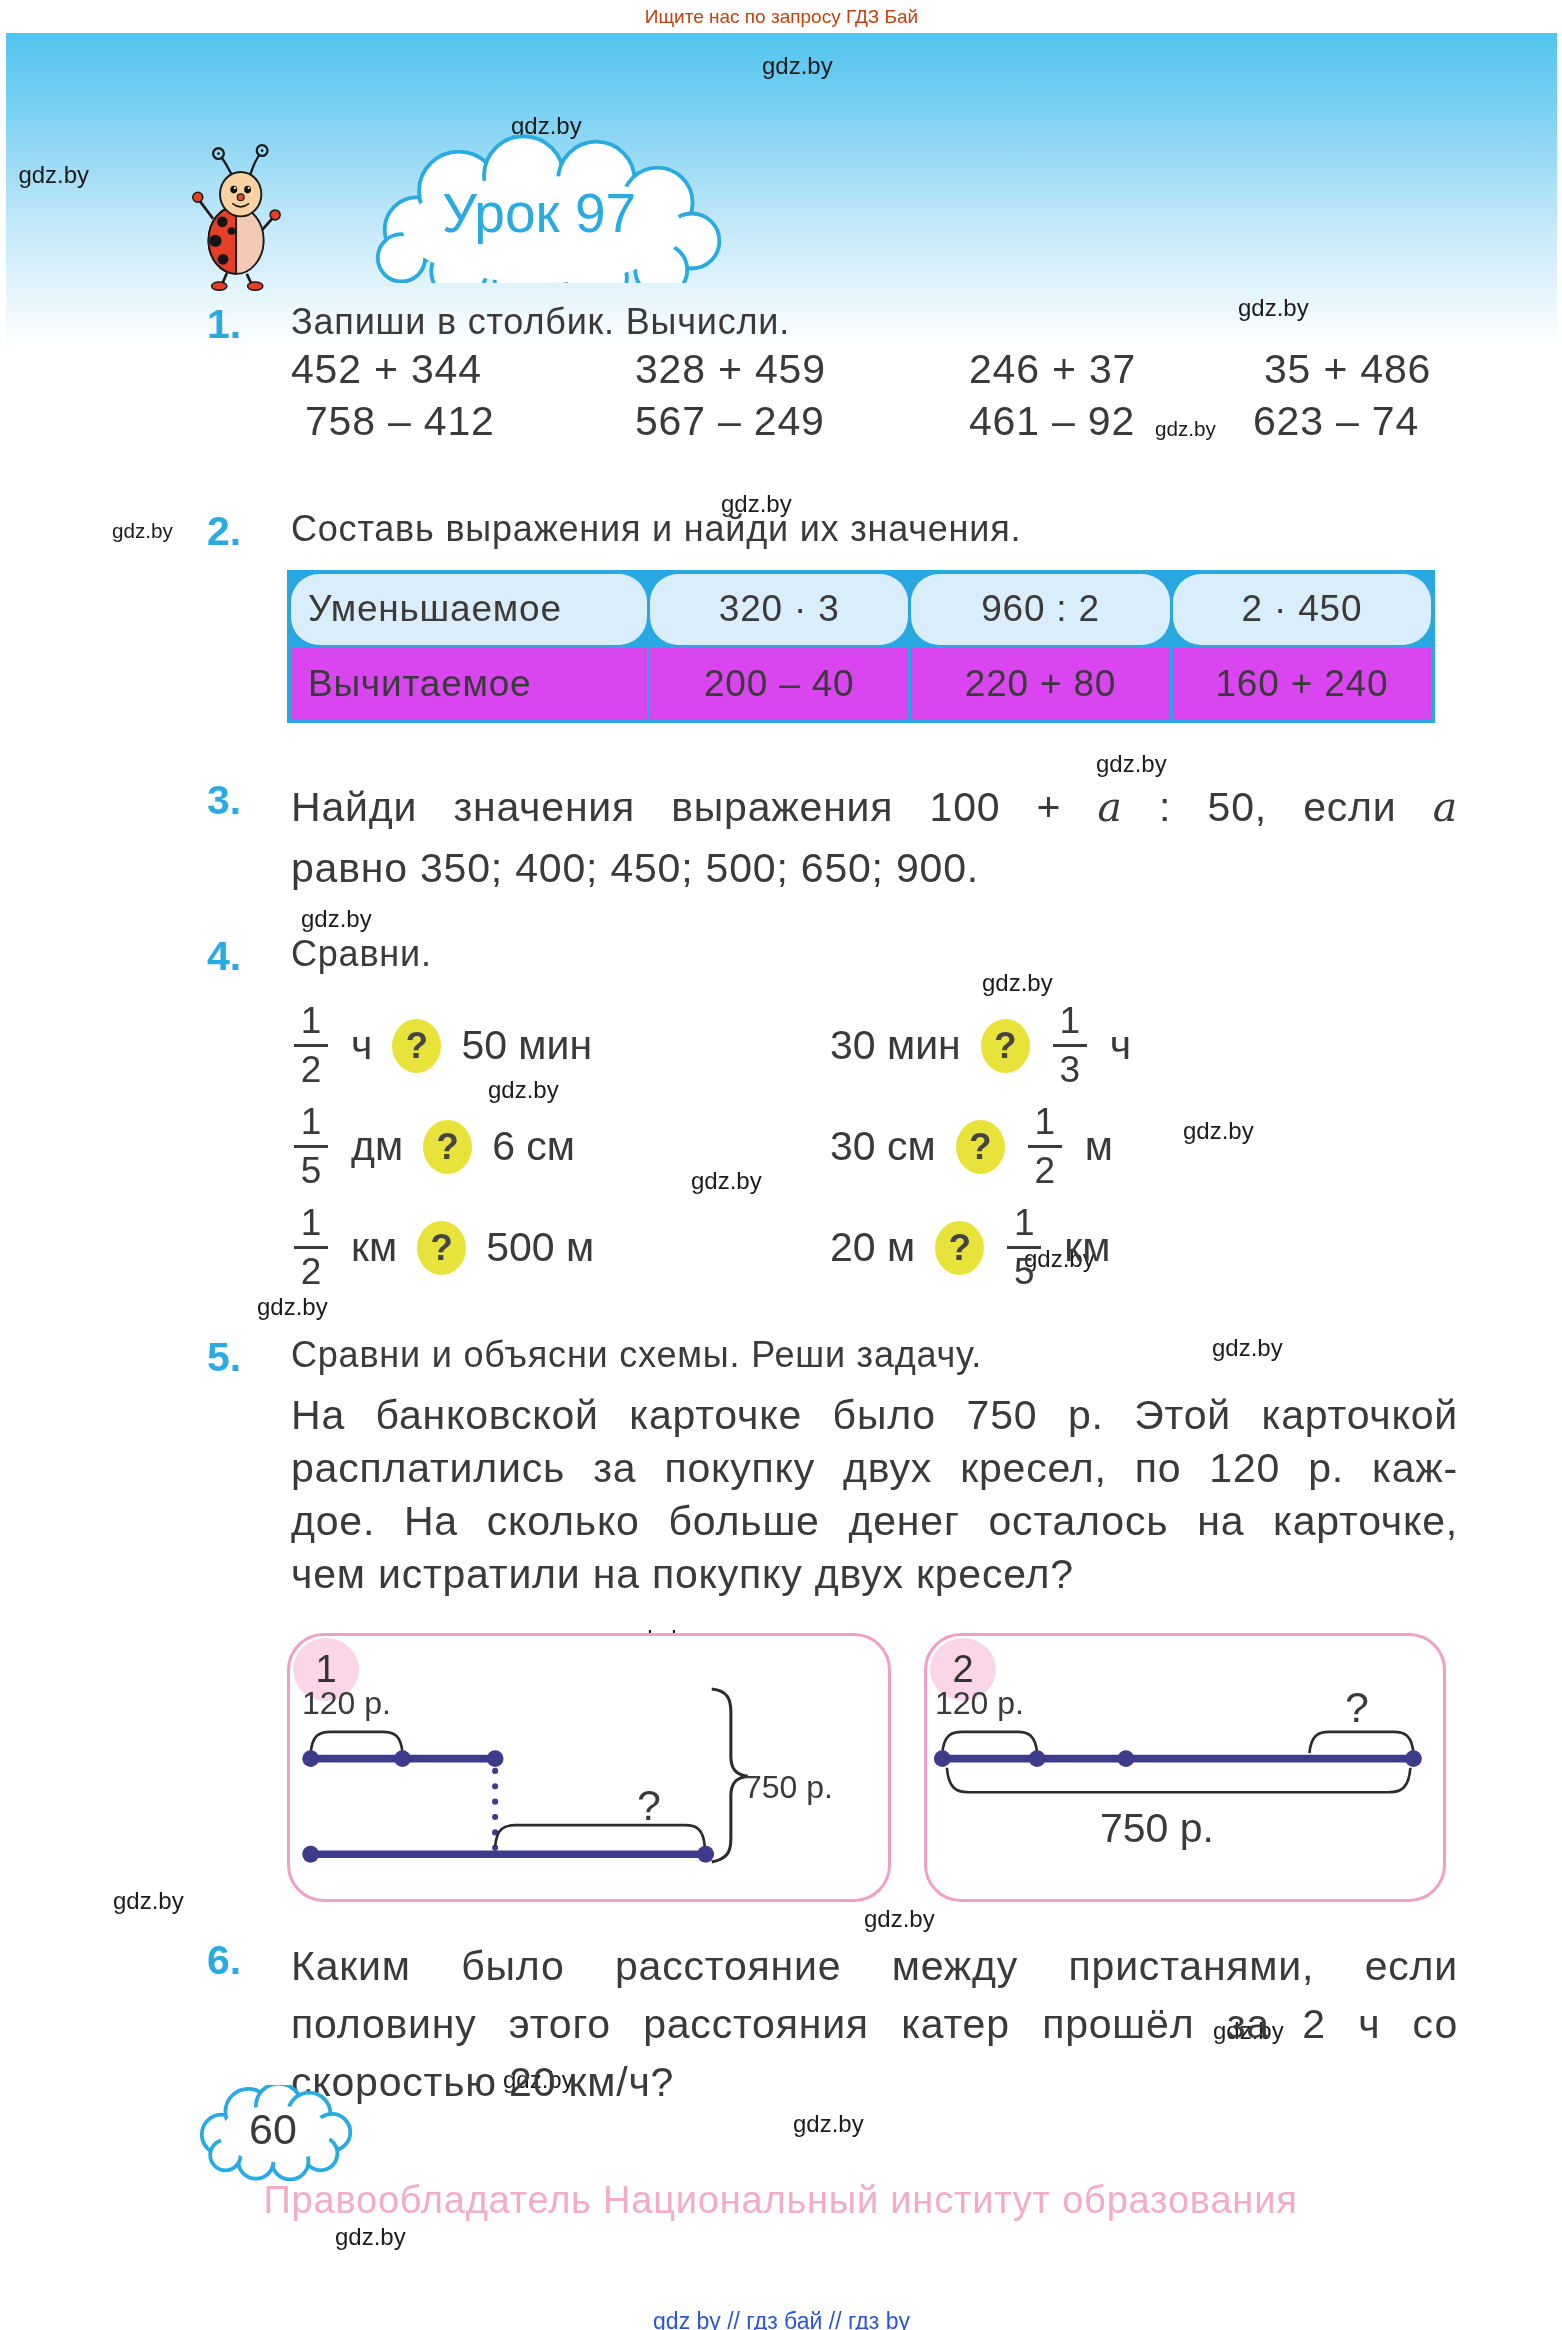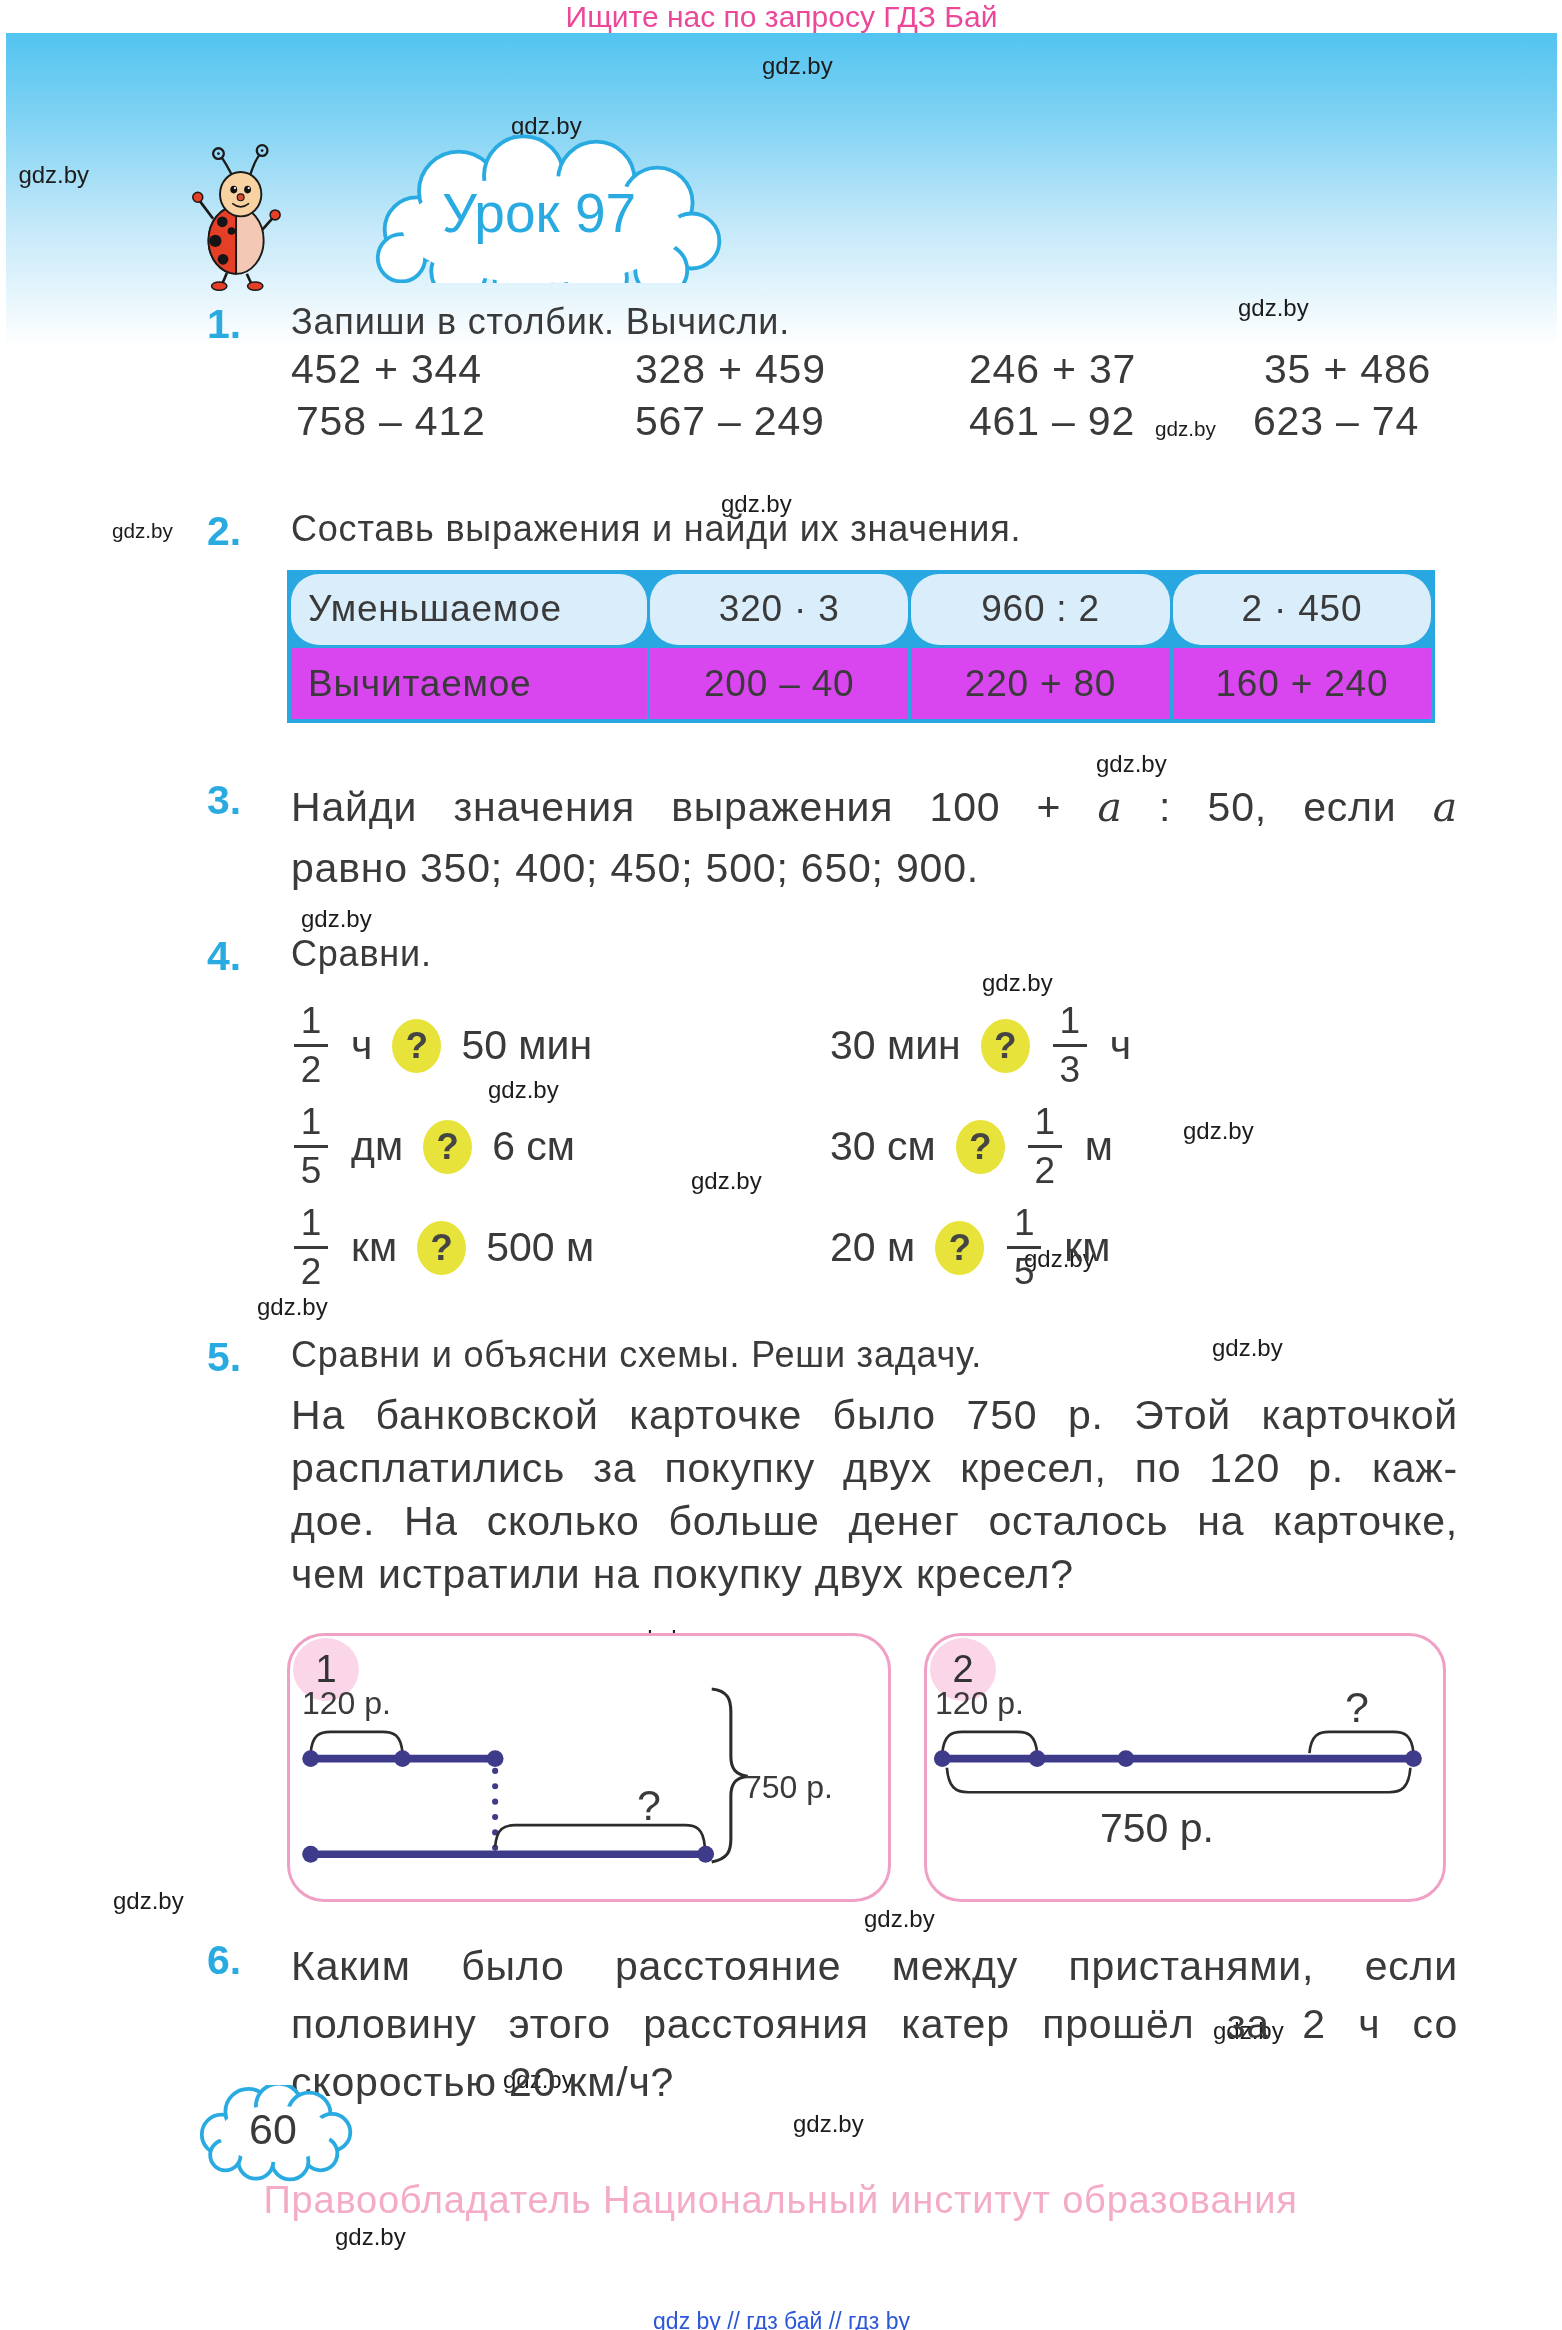--- a/index.html
+++ b/index.html
@@ -1,21 +1,21 @@
 <!DOCTYPE html>
 <html style="font-size:12.2px"><head>
 <meta charset="utf-8">
 <style>
   html,body{margin:0;padding:0;background:#fff;}
   .stage{position:relative;width:1563px;height:2330px;overflow:hidden;
          font-family:"Liberation Sans", sans-serif;color:#3a3a3a;background:#fff;}
   .abs{position:absolute;}
   .banner{left:0;top:0;width:1563px;height:33px;background:#ffffff;
-          display:flex;align-items:flex-start;justify-content:center;
-          font-size:30px;color:#ec4899;}
+          display:flex;align-items:center;justify-content:center;
+          font-size:19px;color:#c2410c;}
   .page-bg{left:6.1px;right:6.1px;top:33px;bottom:0;
            background:linear-gradient(to bottom,#52c4f0 0px,#7fd2f3 84px,#c3e8f9 191px,#ffffff 314px);}
   .wm{font-size:24px;color:#1c1c1c;white-space:nowrap;}
   .wm.small{font-size:20.7px;}
   .lesson-title{width:390px;text-align:center;font-size:55px;color:#29abe2;}
   .pnum{font-size:41px;font-weight:bold;color:#29abe2;}
   .ptitle{font-size:36px;white-space:nowrap;letter-spacing:0.8px;}
   .expr{font-size:41px;white-space:nowrap;letter-spacing:0.8px;}
   .just{width:1167px;font-size:41px;letter-spacing:0.8px;}
   .just .jline{display:block;text-align:justify;text-align-last:justify;}
@@ -132,21 +132,21 @@
     <ellipse cx="260" cy="125" rx="183" ry="70" fill="#ffffff"></ellipse>
   </svg>
   <div class="abs lesson-title" style="left:344px;top:181px">Урок 97</div>
 
   <span class="abs pnum" style="left:207px;top:301px">1.</span>
   <span class="abs ptitle" style="left:291px;top:301px">Запиши в столбик. Вычисли.</span>
   <span class="abs expr" style="left:291px;top:346px">452 + 344</span>
   <span class="abs expr" style="left:635px;top:346px">328 + 459</span>
   <span class="abs expr" style="left:969px;top:346px">246 + 37</span>
   <span class="abs expr" style="left:1264px;top:346px">35 + 486</span>
-  <span class="abs expr" style="left:296px;top:398px">758 – 412</span>
+  <span class="abs expr" style="left:305px;top:398px">758 – 412</span>
   <span class="abs expr" style="left:635px;top:398px">567 – 249</span>
   <span class="abs expr" style="left:969px;top:398px">461 – 92</span>
   <span class="abs expr" style="left:1253px;top:398px">623 – 74</span>
 
   <span class="abs pnum" style="left:207px;top:508px">2.</span>
   <span class="abs ptitle" style="left:291px;top:508px">Составь выражения и найди их значения.</span>
   <div class="abs t2">
     <div class="cell row1 lab">Уменьшаемое</div>
     <div class="cell row1">320 · 3</div>
     <div class="cell row1">960 : 2</div>

